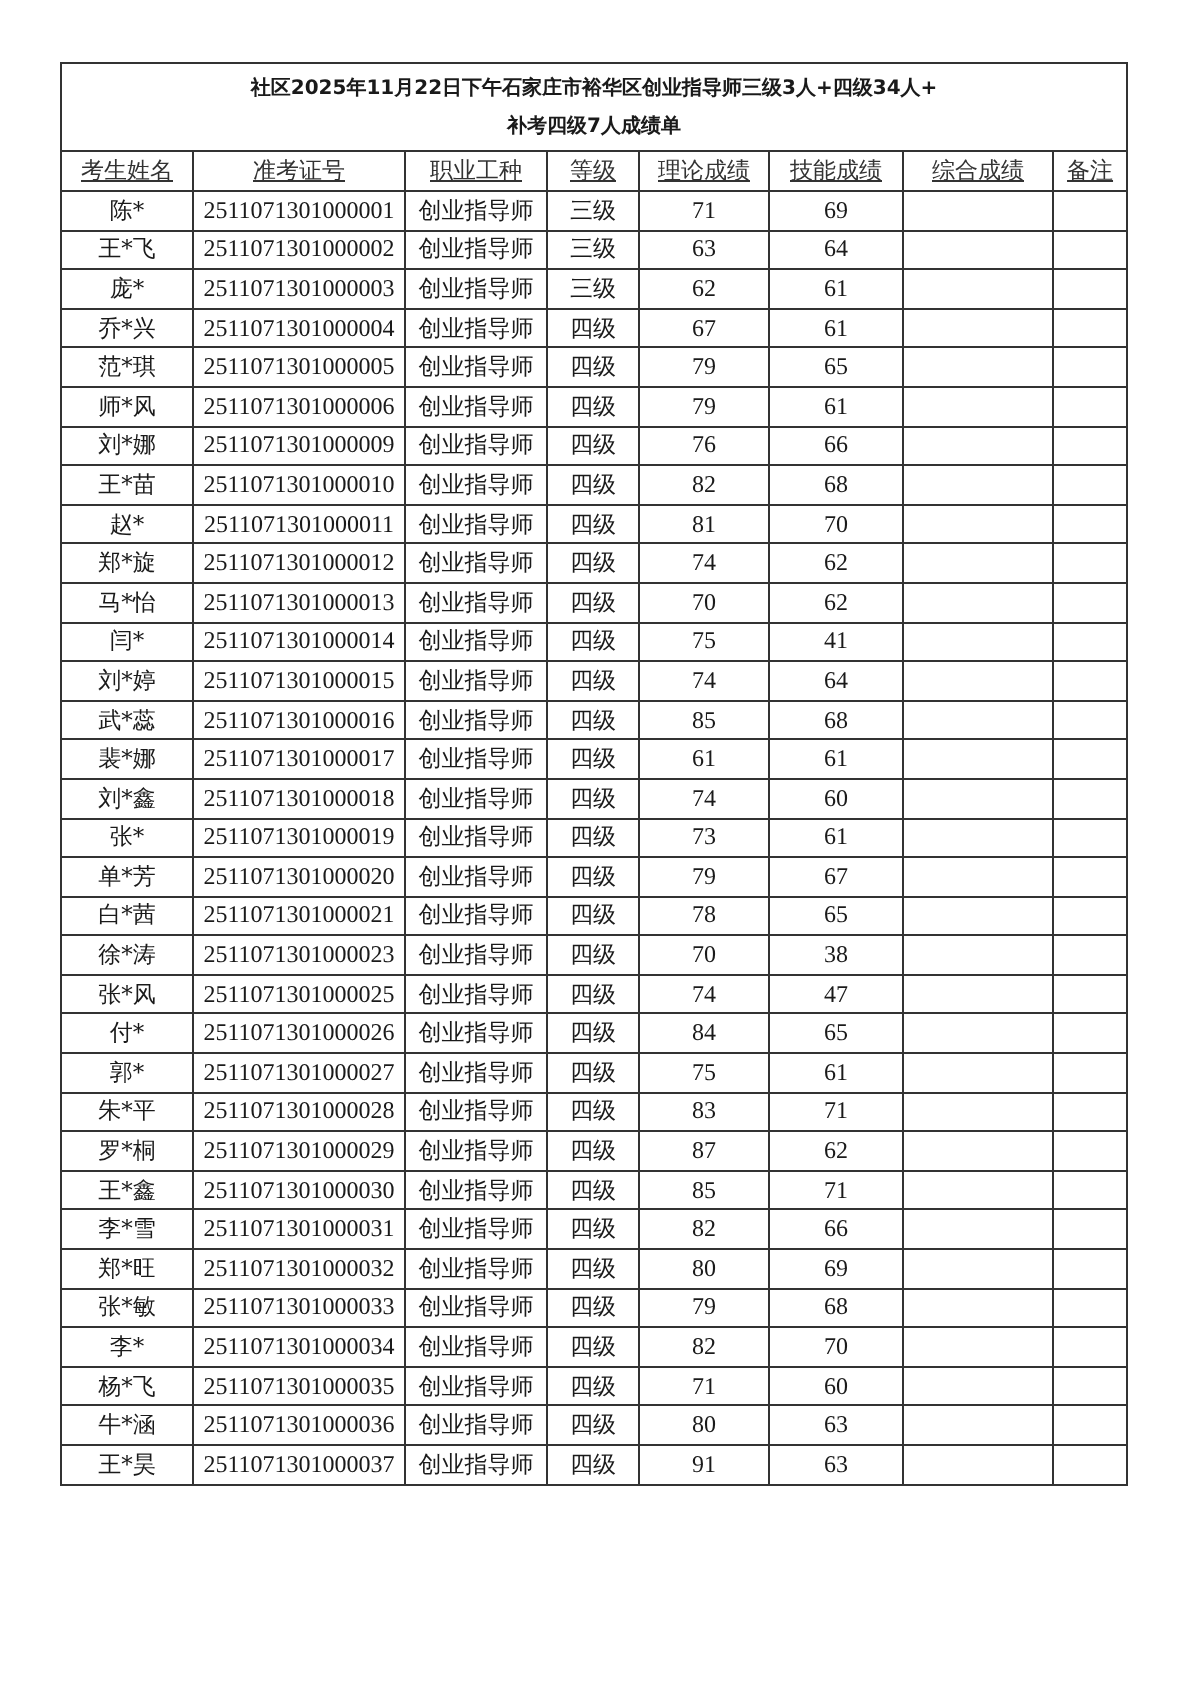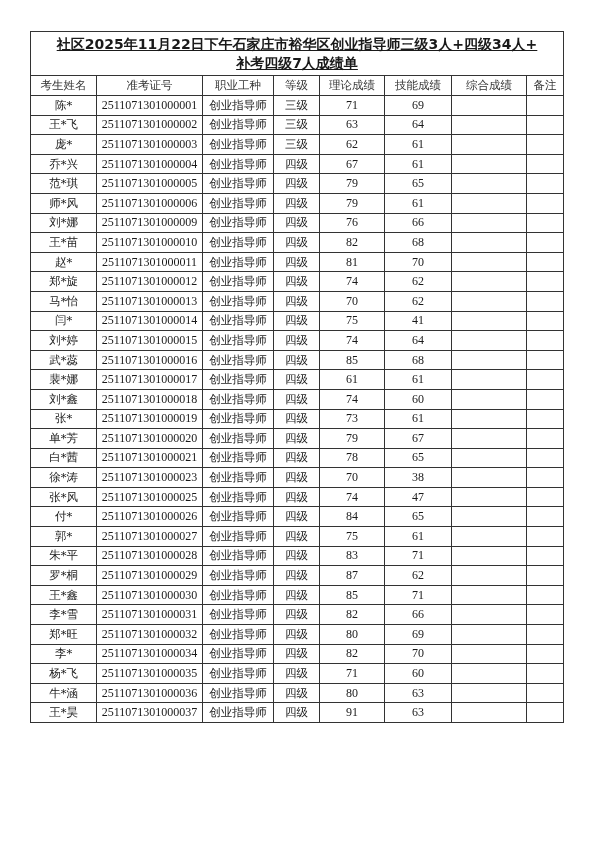--- a/index.html
+++ b/index.html
@@ -2,23 +2,23 @@
 <html><head>
 <meta charset="utf-8">
 <style>
   html, body { margin: 0; padding: 0; background: #ffffff; }
   body { width: 600px; height: 848px; position: relative; overflow: hidden;
          font-family: "DejaVu Serif", "Liberation Serif", serif; color: #1a1a1a; }
   .sheet { position: absolute; left: 30px; top: 31px; width: 533px; }
   table { border-collapse: collapse; width: 533px; table-layout: fixed; }
   td, th { border: 1px solid #333; padding: 0; text-align: center; vertical-align: middle;
            font-weight: normal; font-size: 11.5px; white-space: nowrap; overflow: hidden; }
-  .title-cell { height: 43px; font-size: 14px; font-weight: bold; line-height: 19px;
-                font-family: "DejaVu Sans", "Liberation Sans", sans-serif; text-decoration: underline; }
-  .head th { height: 19px; font-size: 11.5px; color: #333; }
+  .title-cell { height: 43px; font-size: 10px; font-weight: bold; line-height: 19px;
+                font-family: "DejaVu Sans", "Liberation Sans", sans-serif; }
+  .head th { height: 19px; font-size: 11.5px; color: #333; text-decoration: underline; }
   tbody td { height: 18.6px; }
   .num { font-family: "Liberation Serif", "DejaVu Serif", serif; font-size: 12px; }
   table { border: 1.5px solid #222; }
 </style>
 </head>
 <body>
 
 <div class="sheet">
   <table>
     <colgroup>
@@ -324,20 +324,30 @@
           <td>郑*旺</td>
           <td class="num">2511071301000032</td>
           <td>创业指导师</td>
           <td>四级</td>
           <td class="num">80</td>
           <td class="num">69</td>
           <td></td>
           <td></td>
         </tr>
         <tr>
+          <td>张*敏</td>
+          <td class="num">2511071301000033</td>
+          <td>创业指导师</td>
+          <td>四级</td>
+          <td class="num">79</td>
+          <td class="num">68</td>
+          <td></td>
+          <td></td>
+        </tr>
+        <tr>
           <td>李*</td>
           <td class="num">2511071301000034</td>
           <td>创业指导师</td>
           <td>四级</td>
           <td class="num">82</td>
           <td class="num">70</td>
           <td></td>
           <td></td>
         </tr>
         <tr>

